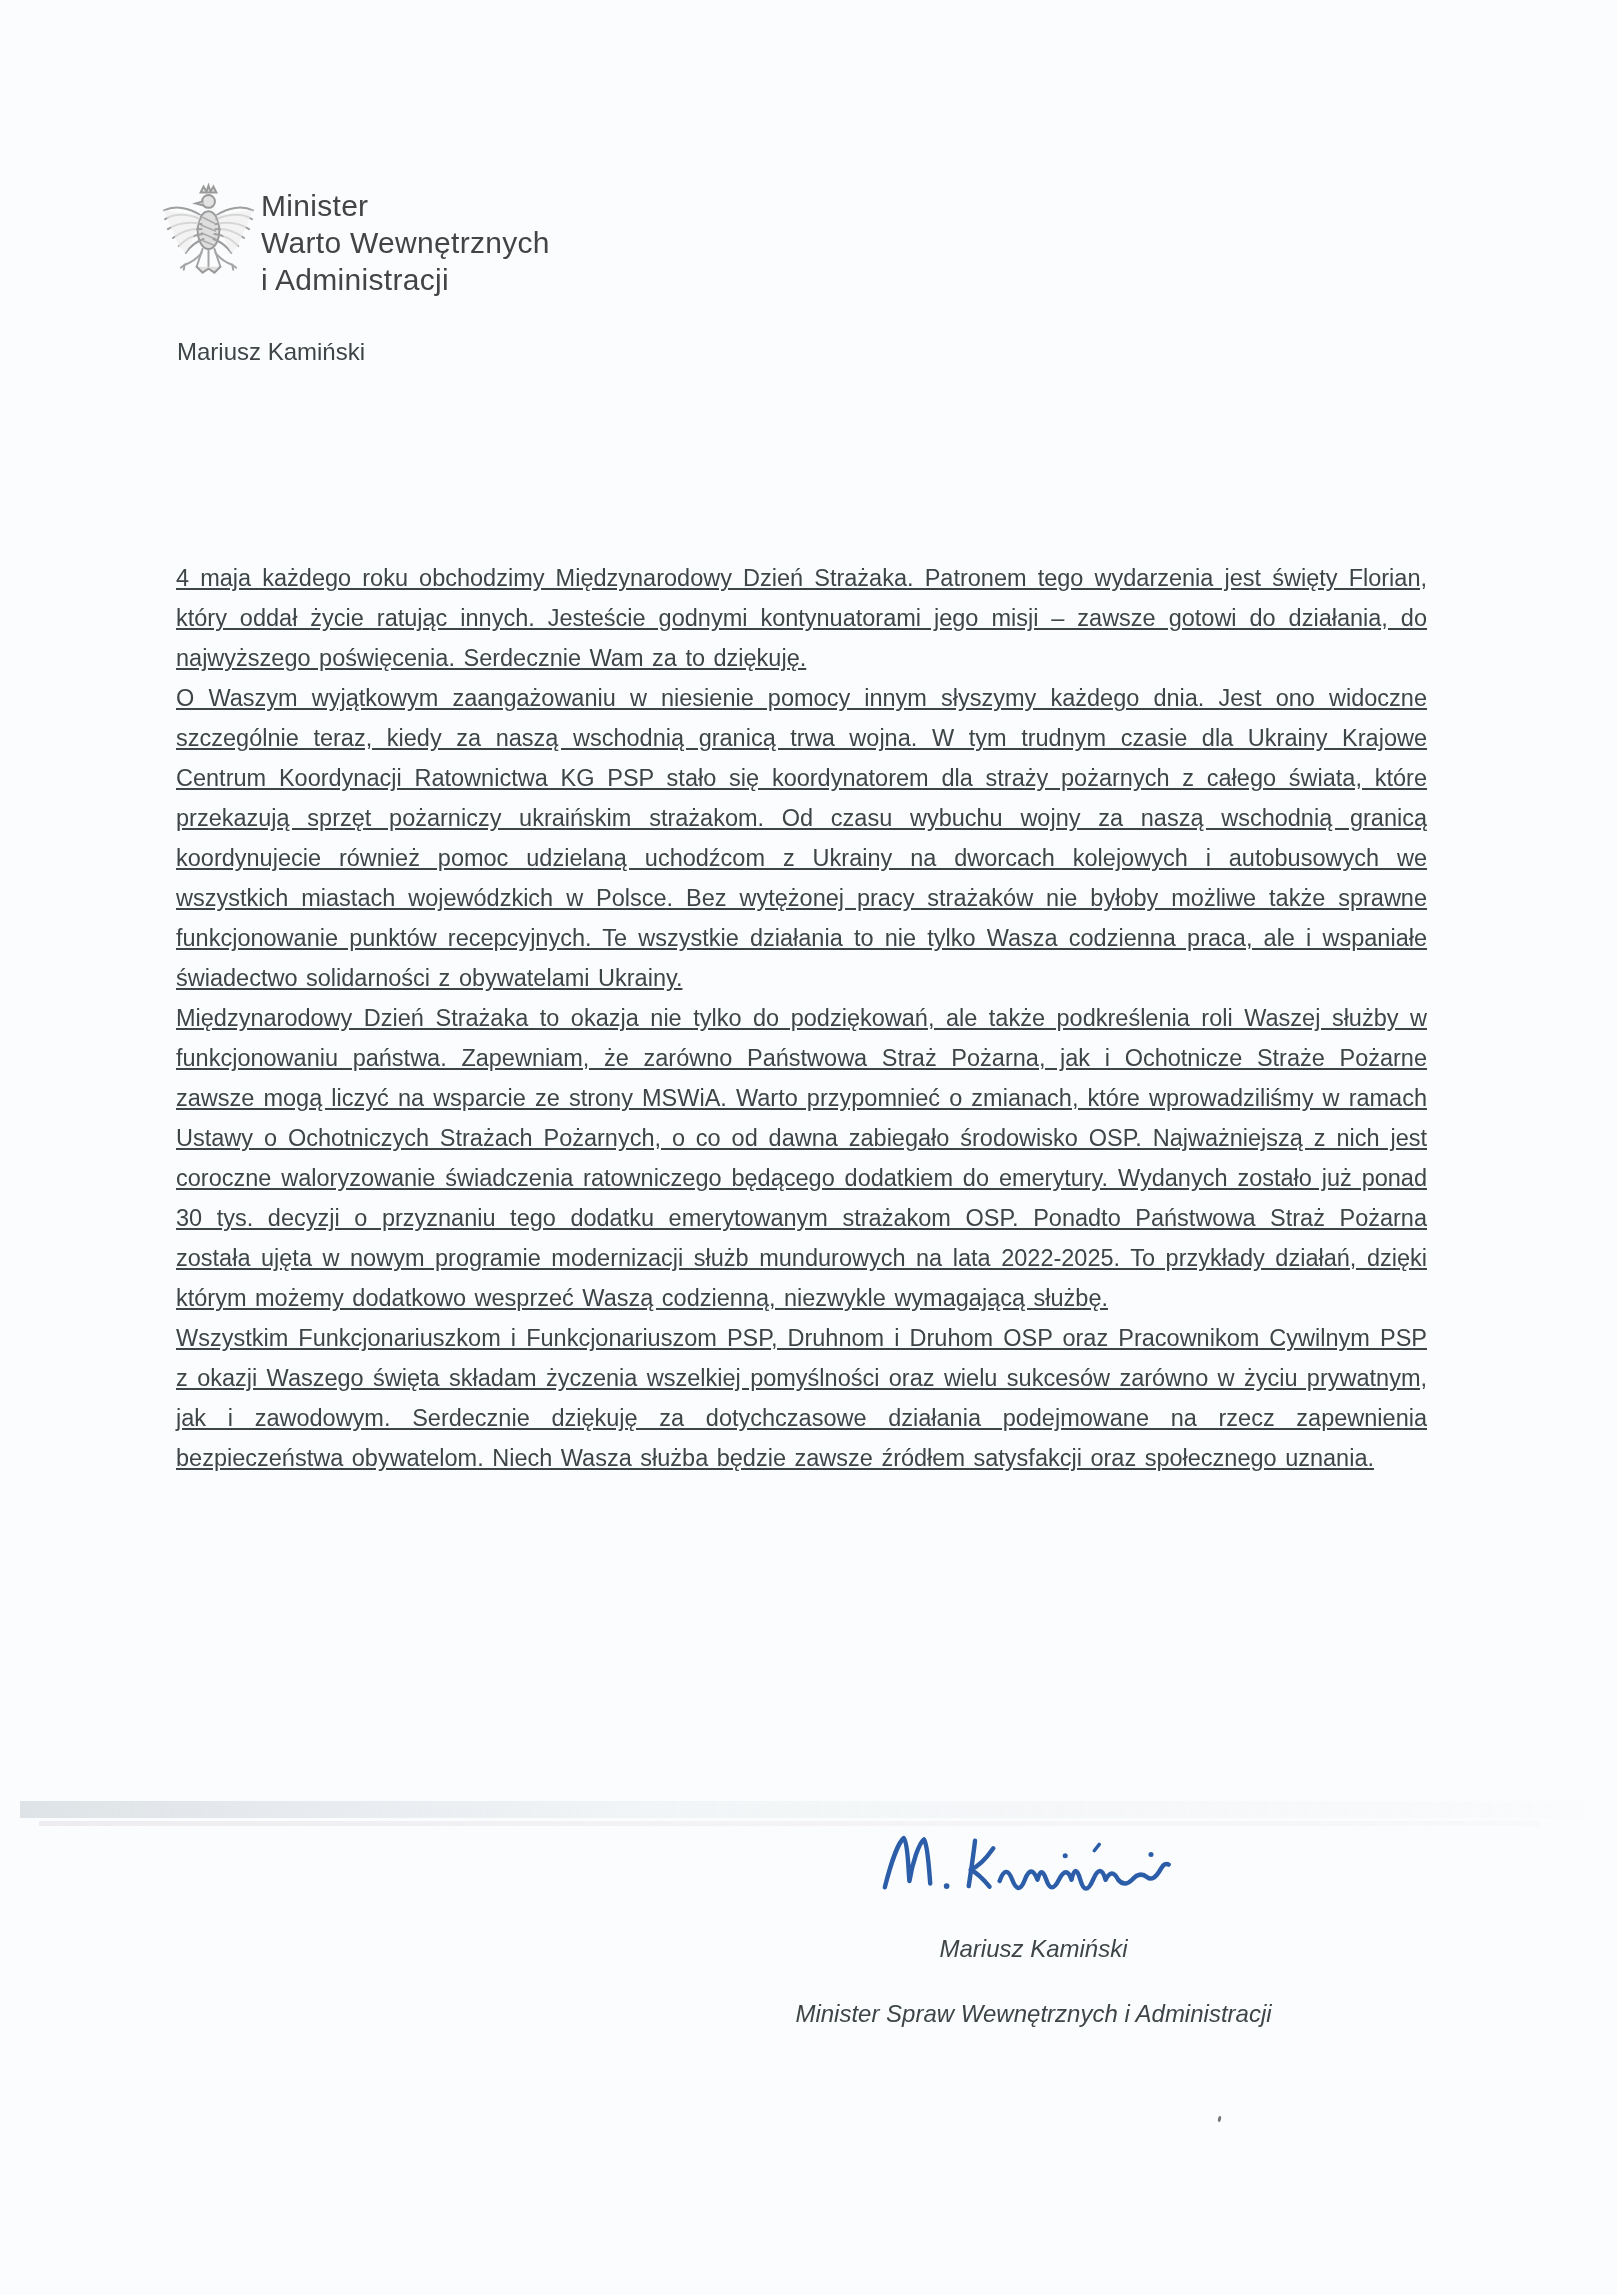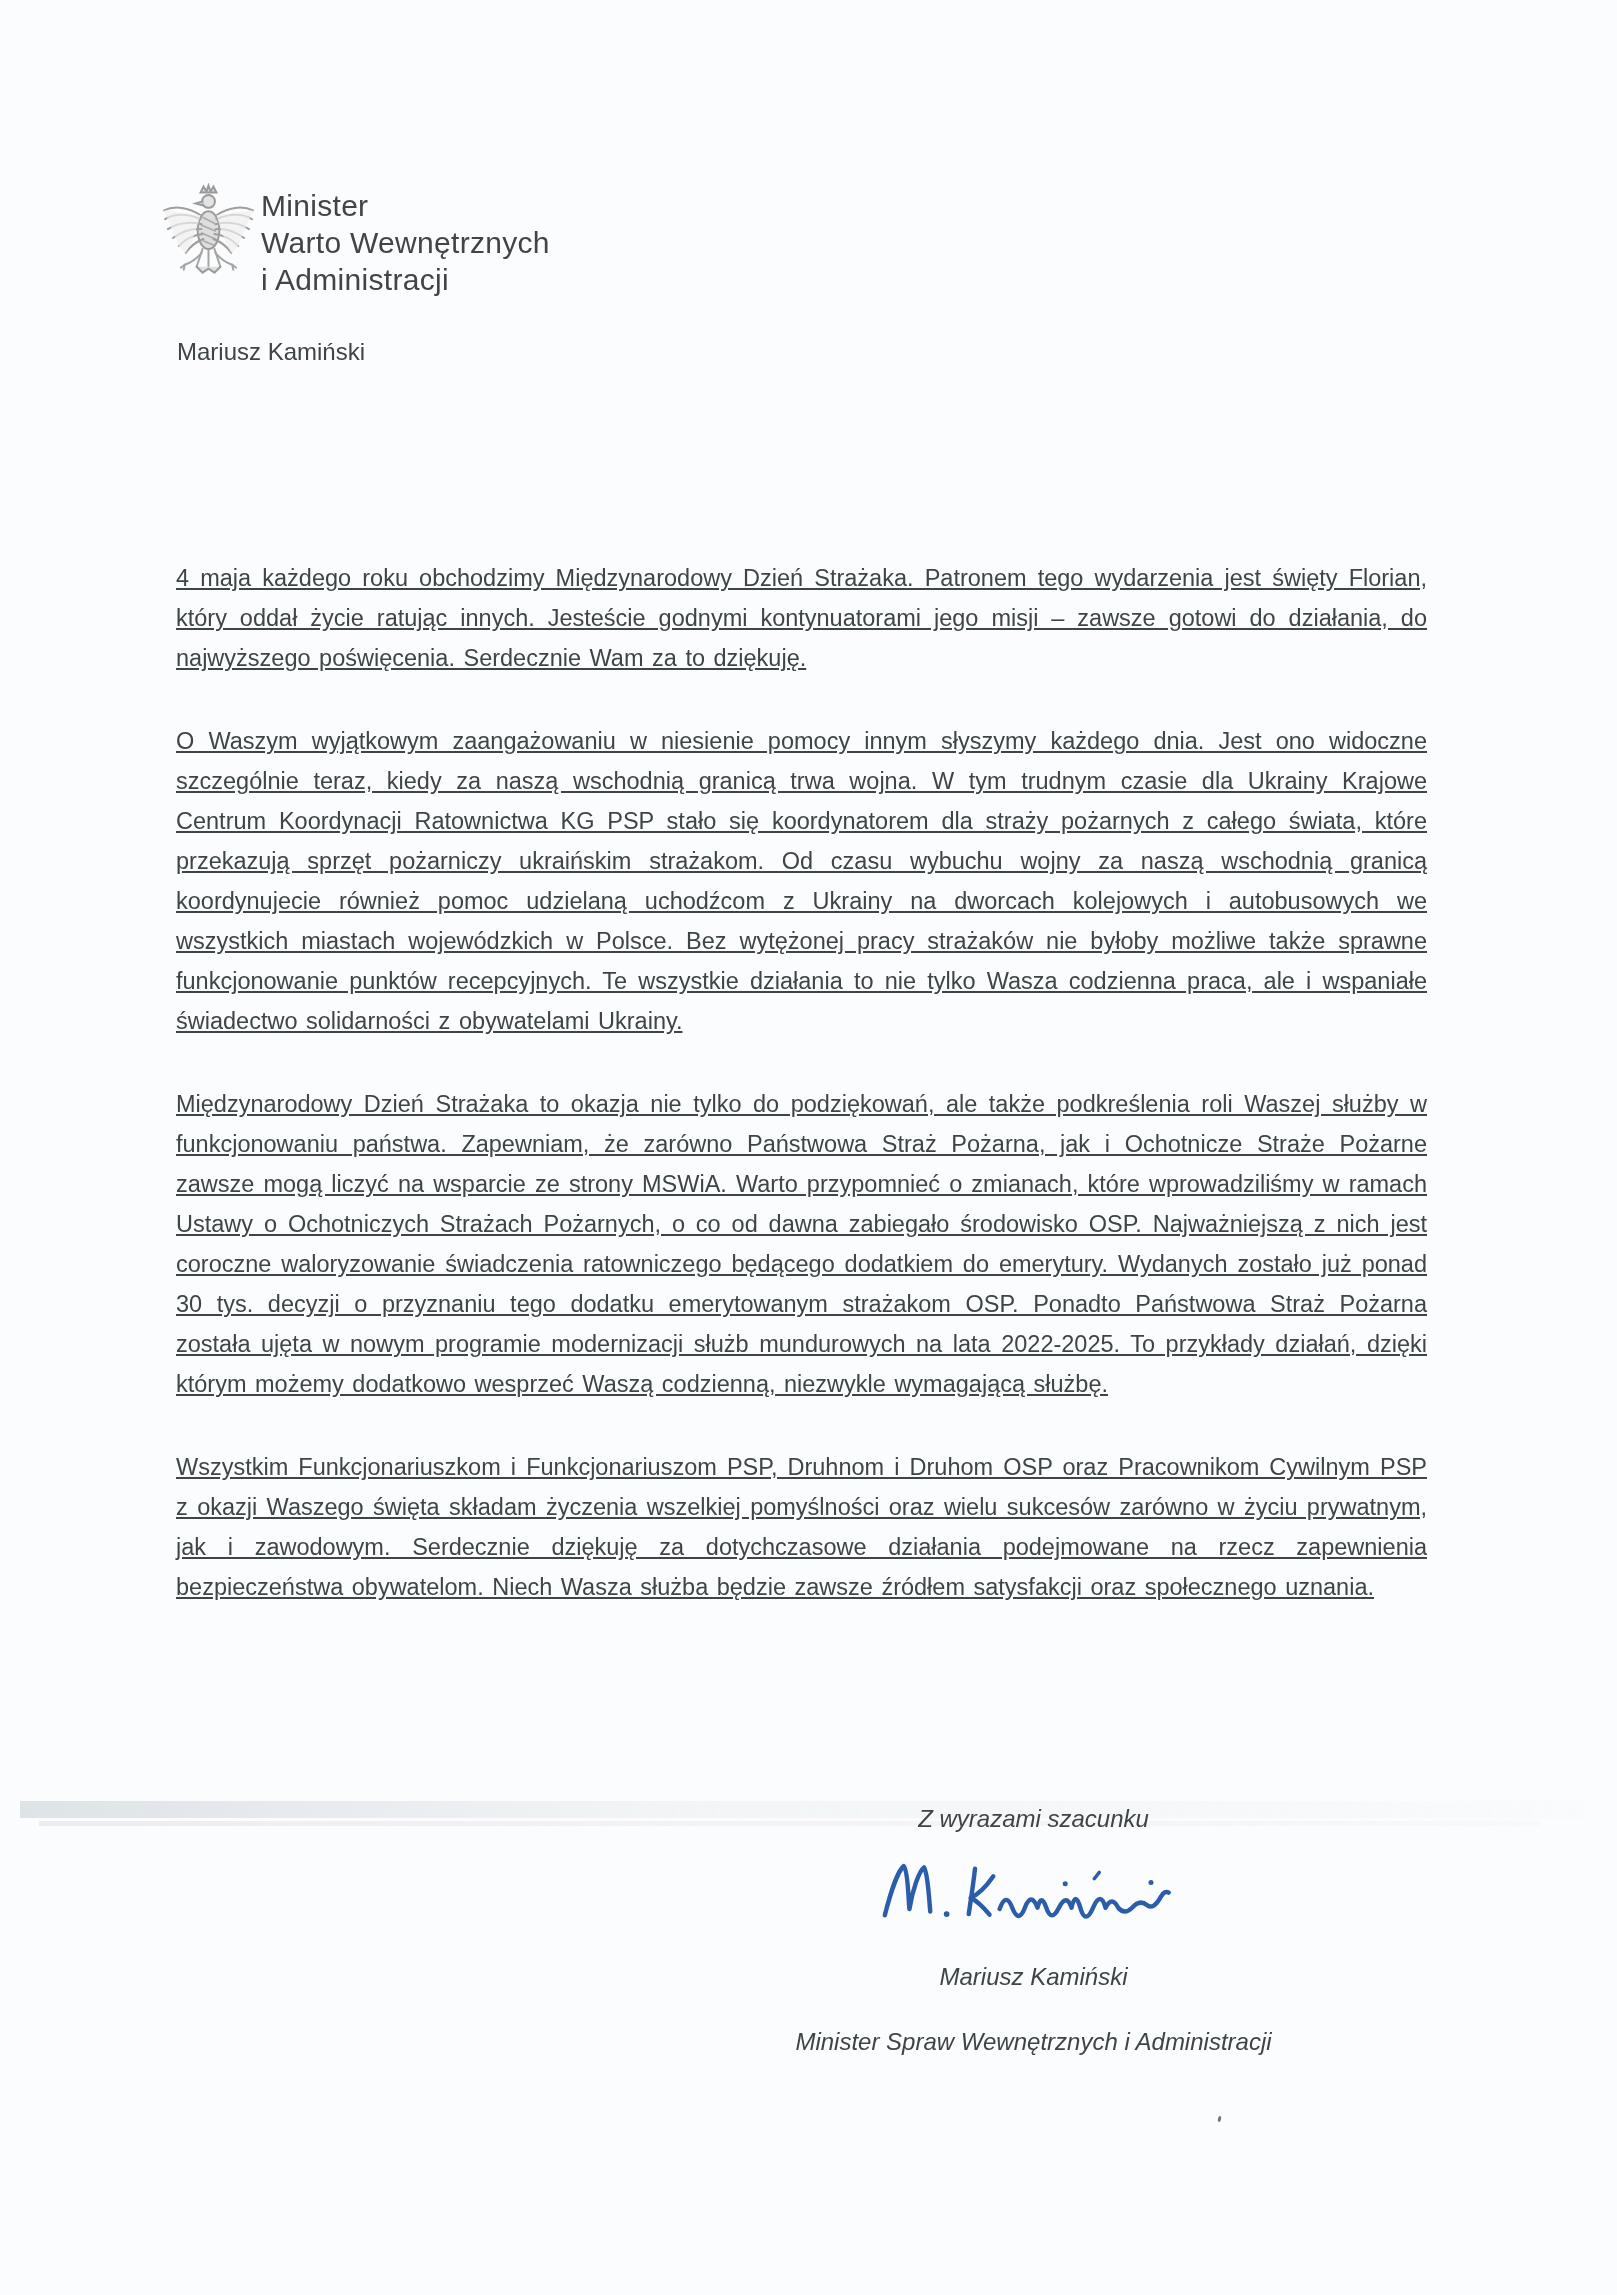--- a/index.html
+++ b/index.html
@@ -65,21 +65,21 @@
     width:1251px;
   }
   .para{
     font-size:23.5px;
     line-height:40px;
     text-align:justify;
     word-spacing:2px;
     color:var(--ink);
     text-decoration:underline;
   }
-  .para + .para{margin-top:43px;}
+  .para + .para{}
   
   .scan-band{
     position:absolute;
     left:19.6px; right:33px; top:1801px;
     height:17px;
     background:linear-gradient(to right,
       rgba(198,206,212,0.55) 0%,
       rgba(222,228,234,0.30) 40%,
       rgba(240,244,247,0.12) 100%);
     filter:blur(0.7px);
@@ -179,21 +179,20 @@
     <p class="para">O Waszym wyjątkowym zaangażowaniu w niesienie pomocy innym słyszymy każdego dnia. Jest ono widoczne szczególnie teraz, kiedy za naszą wschodnią granicą trwa wojna. W tym trudnym czasie dla Ukrainy Krajowe Centrum Koordynacji Ratownictwa KG PSP stało się koordynatorem dla straży pożarnych z całego świata, które przekazują sprzęt pożarniczy ukraińskim strażakom. Od czasu wybuchu wojny za naszą wschodnią granicą koordynujecie również pomoc udzielaną uchodźcom z Ukrainy na dworcach kolejowych i autobusowych we wszystkich miastach wojewódzkich w Polsce. Bez wytężonej pracy strażaków nie byłoby możliwe także sprawne funkcjonowanie punktów recepcyjnych. Te wszystkie działania to nie tylko Wasza codzienna praca, ale i wspaniałe świadectwo solidarności z obywatelami Ukrainy.</p>
     <p class="para">Międzynarodowy Dzień Strażaka to okazja nie tylko do podziękowań, ale także podkreślenia roli Waszej służby w funkcjonowaniu państwa. Zapewniam, że zarówno Państwowa Straż Pożarna, jak i Ochotnicze Straże Pożarne zawsze mogą liczyć na wsparcie ze strony MSWiA. Warto przypomnieć o zmianach, które wprowadziliśmy w ramach Ustawy o Ochotniczych Strażach Pożarnych, o co od dawna zabiegało środowisko OSP. Najważniejszą z nich jest coroczne waloryzowanie świadczenia ratowniczego będącego dodatkiem do emerytury. Wydanych zostało już ponad 30 tys. decyzji o przyznaniu tego dodatku emerytowanym strażakom OSP. Ponadto Państwowa Straż Pożarna została ujęta w nowym programie modernizacji służb mundurowych na lata 2022-2025. To przykłady działań, dzięki którym możemy dodatkowo wesprzeć Waszą codzienną, niezwykle wymagającą służbę.</p>
     <p class="para">Wszystkim Funkcjonariuszkom i Funkcjonariuszom PSP, Druhnom i Druhom OSP oraz Pracownikom Cywilnym PSP z okazji Waszego święta składam życzenia wszelkiej pomyślności oraz wielu sukcesów zarówno w życiu prywatnym, jak i zawodowym. Serdecznie dziękuję za dotychczasowe działania podejmowane na rzecz zapewnienia bezpieczeństwa obywatelom. Niech Wasza służba będzie zawsze źródłem satysfakcji oraz społecznego uznania.</p>
   </div>
 
   <div class="scan-band"></div>
   <div class="scan-band2"></div>
   <div class="scan-speck"></div>
 
   <div class="closing">
-    <div class="valediction">Z wyrazami szacunku</div>
     <div class="signature">
       <svg viewBox="0 0 500 130" aria-hidden="true">
         <g fill="none" stroke="var(--signature-ink)" stroke-width="7" stroke-linecap="round" stroke-linejoin="round">
 
           <path d="M14 102 C 24 62 36 30 44 24 C 51 32 51 72 53 92 C 58 62 68 32 76 26 C 82 34 84 72 86 96"></path>
 
           <circle cx="112" cy="100" r="4.5" fill="var(--signature-ink)" stroke="none"></circle>
 
           <path d="M157 28 C 154 54 150 80 147 100"></path>
           <path d="M186 40 C 172 60 160 70 150 74 C 162 80 172 91 180 101"></path>

